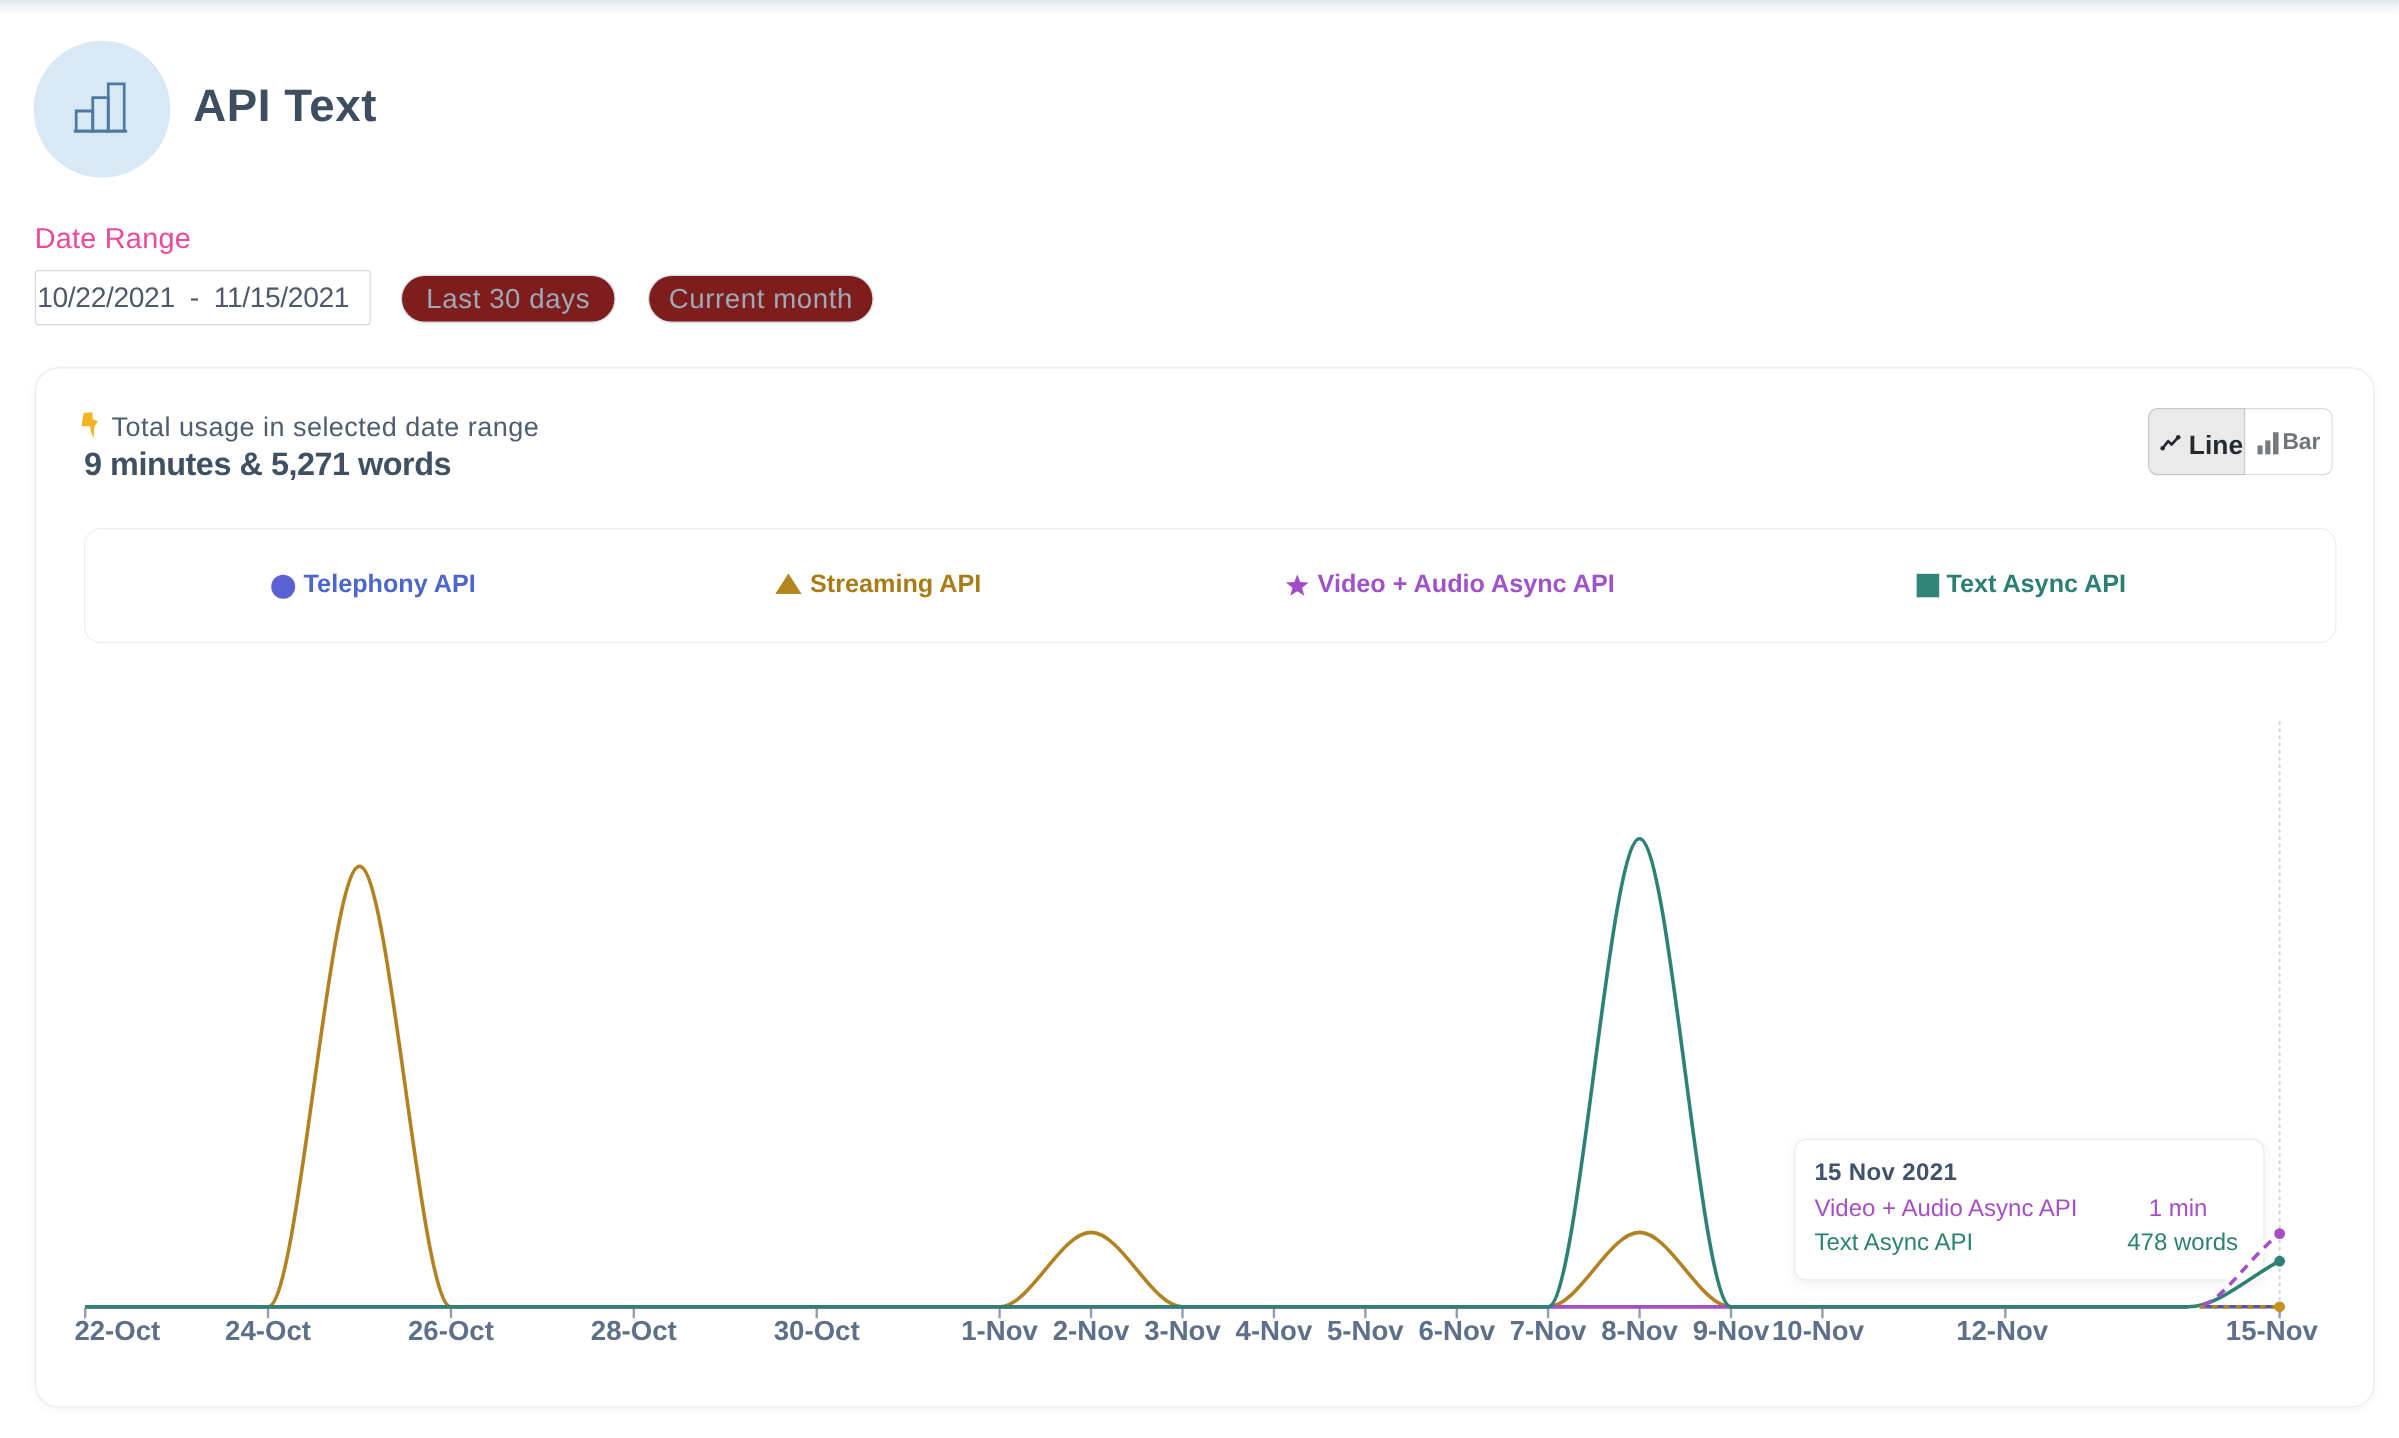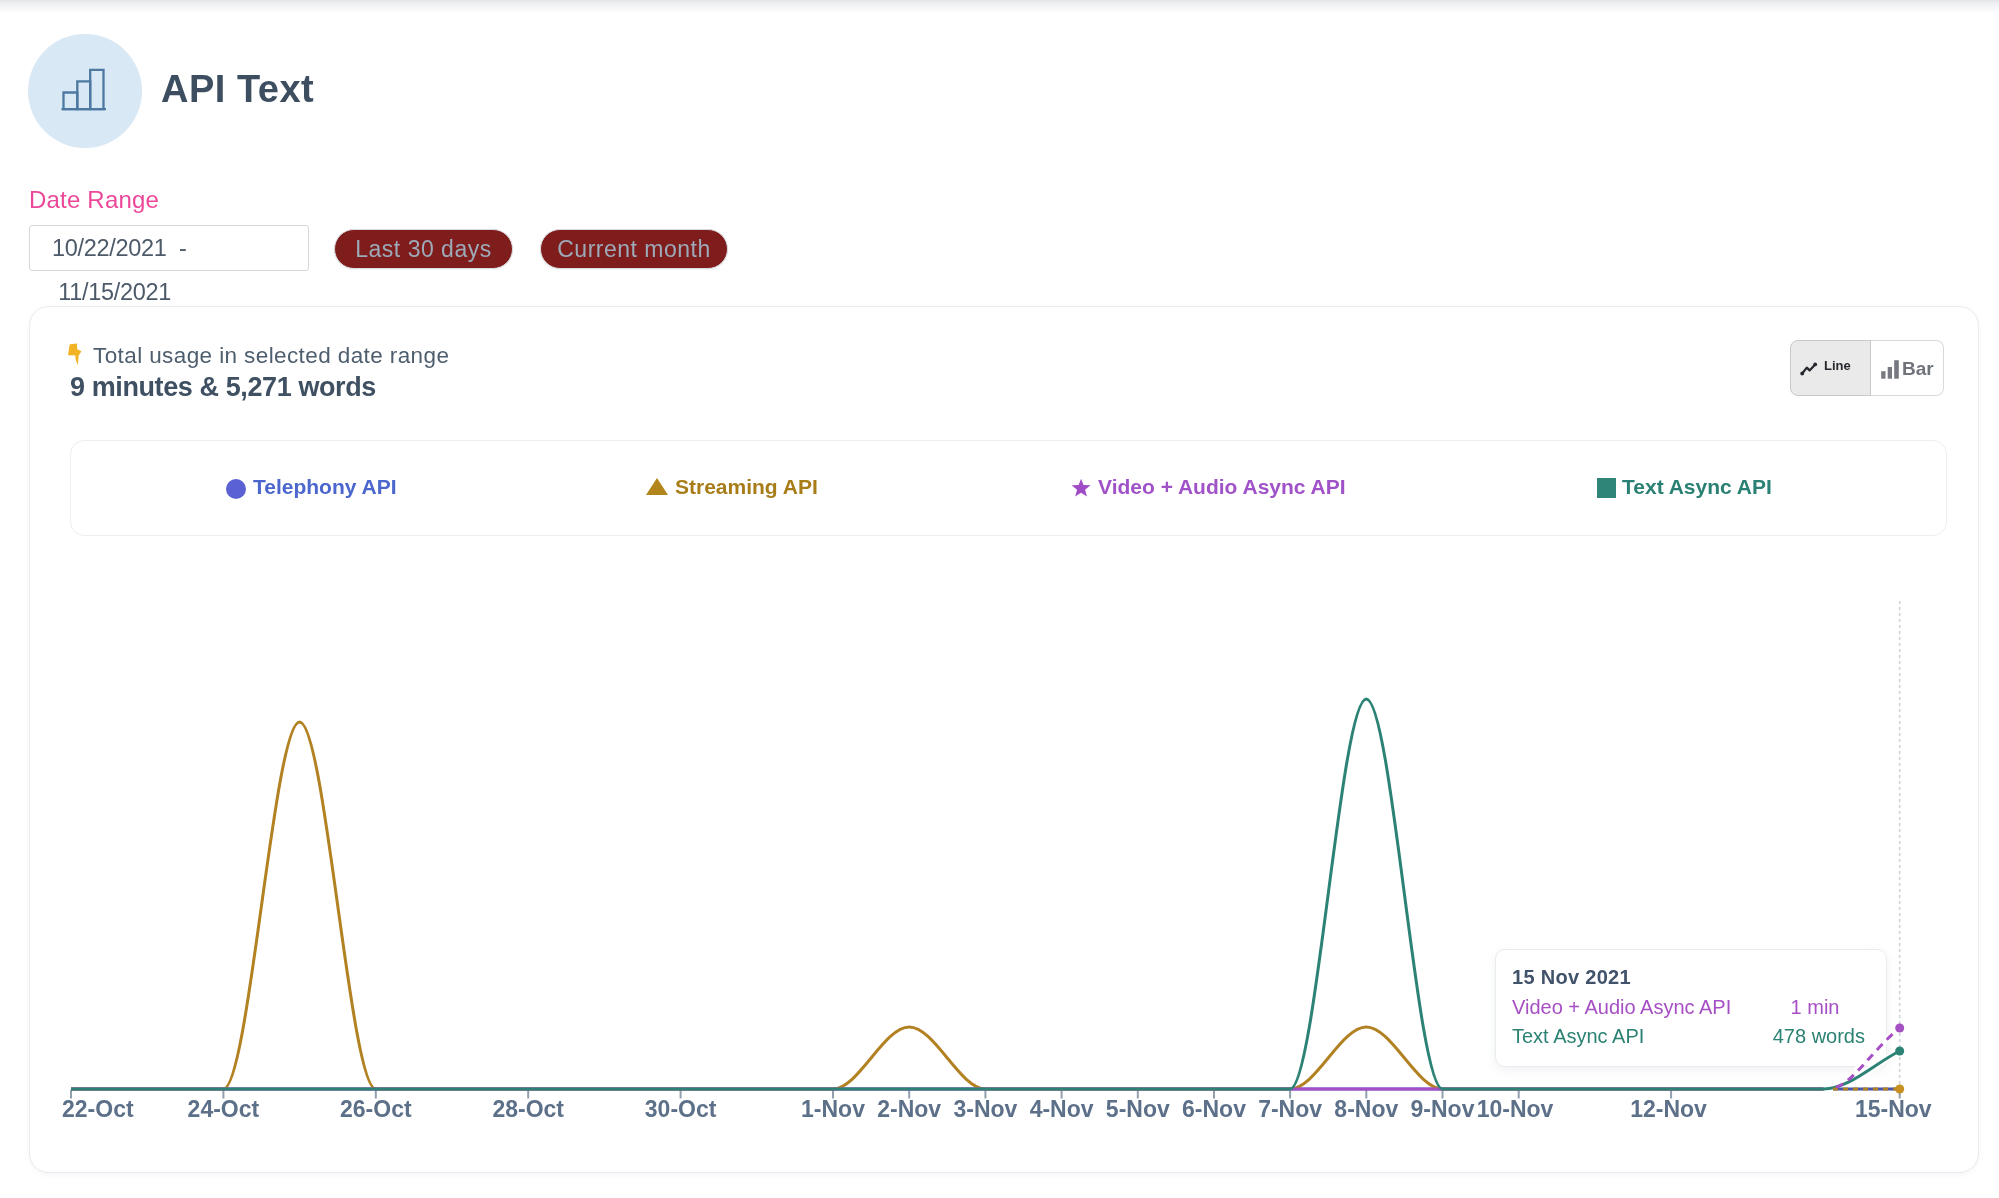--- a/index.html
+++ b/index.html
@@ -8,36 +8,36 @@
   .abs { position:absolute; }
   #topshadow { left:0; top:0; width:1999px; height:14px;
     background:linear-gradient(#e3e5e9 0px, #eef0f2 4px, #ffffff 13px); }
   #avatar { left:28px; top:34px; width:114px; height:114px; border-radius:50%;
     background:#d9e8f5; }
   #title { left:161px; top:68px; font-size:38px; font-weight:700; color:#3d4e61;
     letter-spacing:0.5px; }
   #drlabel { left:29px; top:186px; font-size:24px; color:#ec4899; letter-spacing:0.2px; }
   #drinput { left:29px; top:225px; width:280px; height:46px; border:1px solid #d5d8dd;
     border-radius:3px; background:#fff; font-size:23.5px; color:#4d5a69; line-height:44px;
-    padding-left:22px; letter-spacing:-0.3px; }
+    padding-left:1px; letter-spacing:-0.3px; }
   .pill { height:40px; top:229px; border:1px solid #d9dce1; border-radius:20px;
     background:#7f1d1d; color:#9daab8; font-size:23px; text-align:center; line-height:38px;
     letter-spacing:0.5px; box-shadow:0 1px 2px rgba(150,160,175,0.12); }
   #pill1 { left:334px; width:179px; }
   #pill2 { left:540px; width:188px; }
   #card { left:29px; top:306px; width:1950px; height:867px; border:1px solid #e8ebef;
     border-radius:20px; background:#fff; box-shadow:0 2px 5px rgba(160,170,185,0.10); }
   #totlabel { left:93px; top:343px; font-size:22.5px; color:#4e5e6e; letter-spacing:0.4px; }
   #totbold { left:70px; top:372px; font-size:27px; font-weight:700; color:#3e5062;
     letter-spacing:-0.4px; }
   #linebtn { left:1790px; top:340px; width:81px; height:56px; background:#eaeaea;
     border:1px solid #c7cacc; border-radius:8px 0 0 8px; z-index:2; }
   #barbtn { left:1870px; top:340px; width:74px; height:56px; background:#fff;
     border:1px solid #d8dadd; border-left:none; border-radius:0 8px 8px 0; }
-  #linetxt { left:1824px; top:358px; font-size:13px; font-weight:700; color:#26292e; z-index:3; }
+  #linetxt { left:1824px; top:358px; font-size:22px; font-weight:700; color:#26292e; z-index:3; }
   #bartxt { left:1902px; top:358px; font-size:19px; font-weight:700; color:#6f747b; z-index:3; }
   #legendbox { left:70px; top:440px; width:1877px; height:96px; border:1px solid #ebeef2;
     border-radius:14px; background:#fff; }
   .legtxt { top:475px; font-size:21px; font-weight:600; }
   #leg1t { left:253px; color:#4b66cc; }
   #leg2t { left:675px; color:#a87d18; }
   #leg3t { left:1098px; color:#a052c8; }
   #leg4t { left:1622px; color:#2a8173; }
   #tooltip { left:1495px; top:949px; width:392px; height:118px; background:#fff;
     border:1px solid #e9ebee; border-radius:10px;

